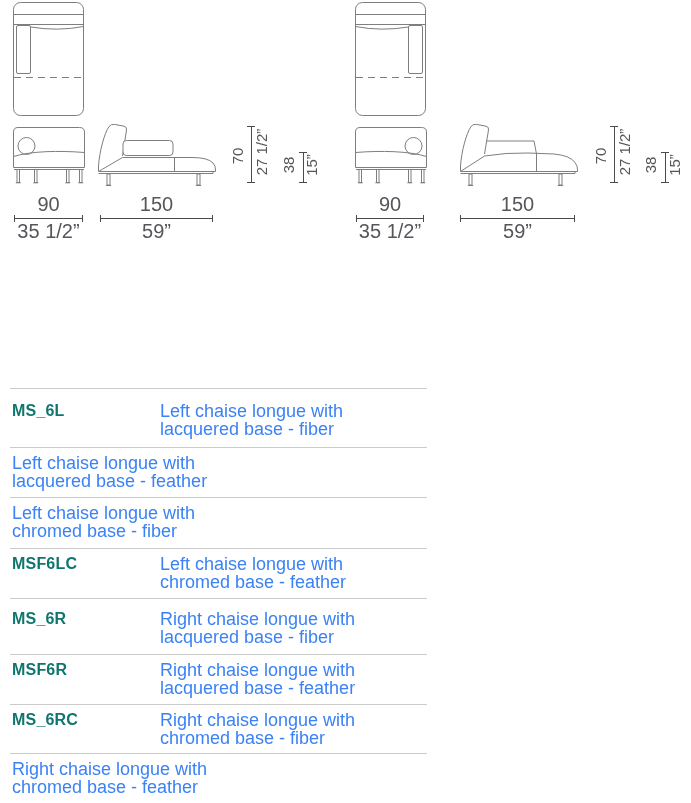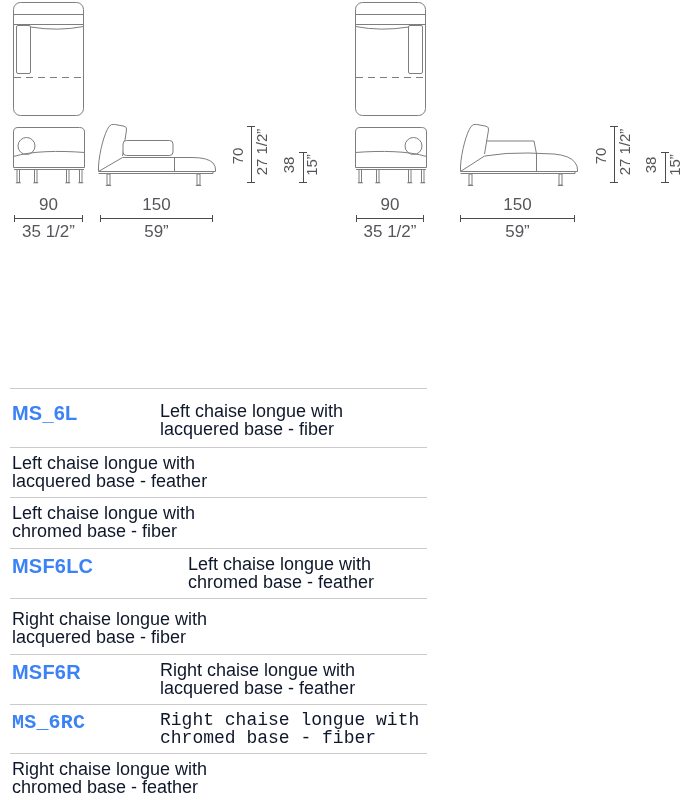--- a/index.html
+++ b/index.html
@@ -8,39 +8,39 @@
   .grp{position:absolute;left:0;top:0;width:0;height:0;}
   .abs{position:absolute;}
   svg{display:block;}
 
   
   .vline{position:absolute;width:1px;background:#4a4b4d;}
   .hline{position:absolute;height:1px;background:#4a4b4d;}
   .vtick{position:absolute;width:8px;height:1px;background:#4a4b4d;}
   .htick{position:absolute;width:1px;height:7px;background:#4a4b4d;}
 
-  .dimtext{position:absolute;font-size:17px;color:#55565a;text-align:center;
+  .dimtext{position:absolute;font-size:20px;color:#55565a;text-align:center;
            line-height:17px;white-space:nowrap;}
   .dimtext.rot{font-size:15px;height:16px;line-height:16px;transform:rotate(-90deg);}
 
   
   .ptable{position:absolute;left:10px;top:388px;width:417px;}
   .trow{display:flex;border-top:1px solid #cbcbcb;box-sizing:border-box;
         padding-top:6px;padding-left:2px;}
   .trow:nth-child(1){height:59px;padding-top:13px;}
   .trow:nth-child(2){height:50px;}
   .trow:nth-child(3){height:51px;}
-  .trow:nth-child(4){height:50px;gap:28px;}
+  .trow:nth-child(4){height:50px;}
   .trow:nth-child(5){height:56px;padding-top:11px;}
   .trow:nth-child(6){height:50px;}
-  .trow:nth-child(7){height:49px;font-family:Liberation Mono, monospace;}
+  .trow:nth-child(7){height:49px;}
   .trow:nth-child(8){height:50px;}
-  .tcode{width:148px;flex:0 0 148px;font-size:20px;font-weight:bold;color:#3b82f6;
+  .tcode{width:148px;flex:0 0 148px;font-size:16px;font-weight:bold;color:#0f766e;
          letter-spacing:0.2px;}
-  .tdesc{font-size:18px;line-height:18px;color:#0f172a;}
+  .tdesc{font-size:18px;line-height:18px;color:#3b82f6;}
 </style>
 </head>
 <body>
 
 <div class="page">
 
   <div class="grp">
 
     <svg class="abs" style="left:13px;top:2px;" width="71" height="114" viewBox="0 0 71 114">
       <g fill="none" stroke="#7d7e80" stroke-width="1">
@@ -207,20 +207,21 @@
 
     <div class="trow">
       <div class="tcode">MSF6LC</div>
       <div class="tdesc">
         <div>Left chaise longue with</div>
         <div>chromed base - feather</div>
       </div>
     </div>
 
     <div class="trow">
+      <div class="tcode">MS_6R</div>
       <div class="tdesc">
         <div>Right chaise longue with</div>
         <div>lacquered base - fiber</div>
       </div>
     </div>
 
     <div class="trow">
       <div class="tcode">MSF6R</div>
       <div class="tdesc">
         <div>Right chaise longue with</div>

